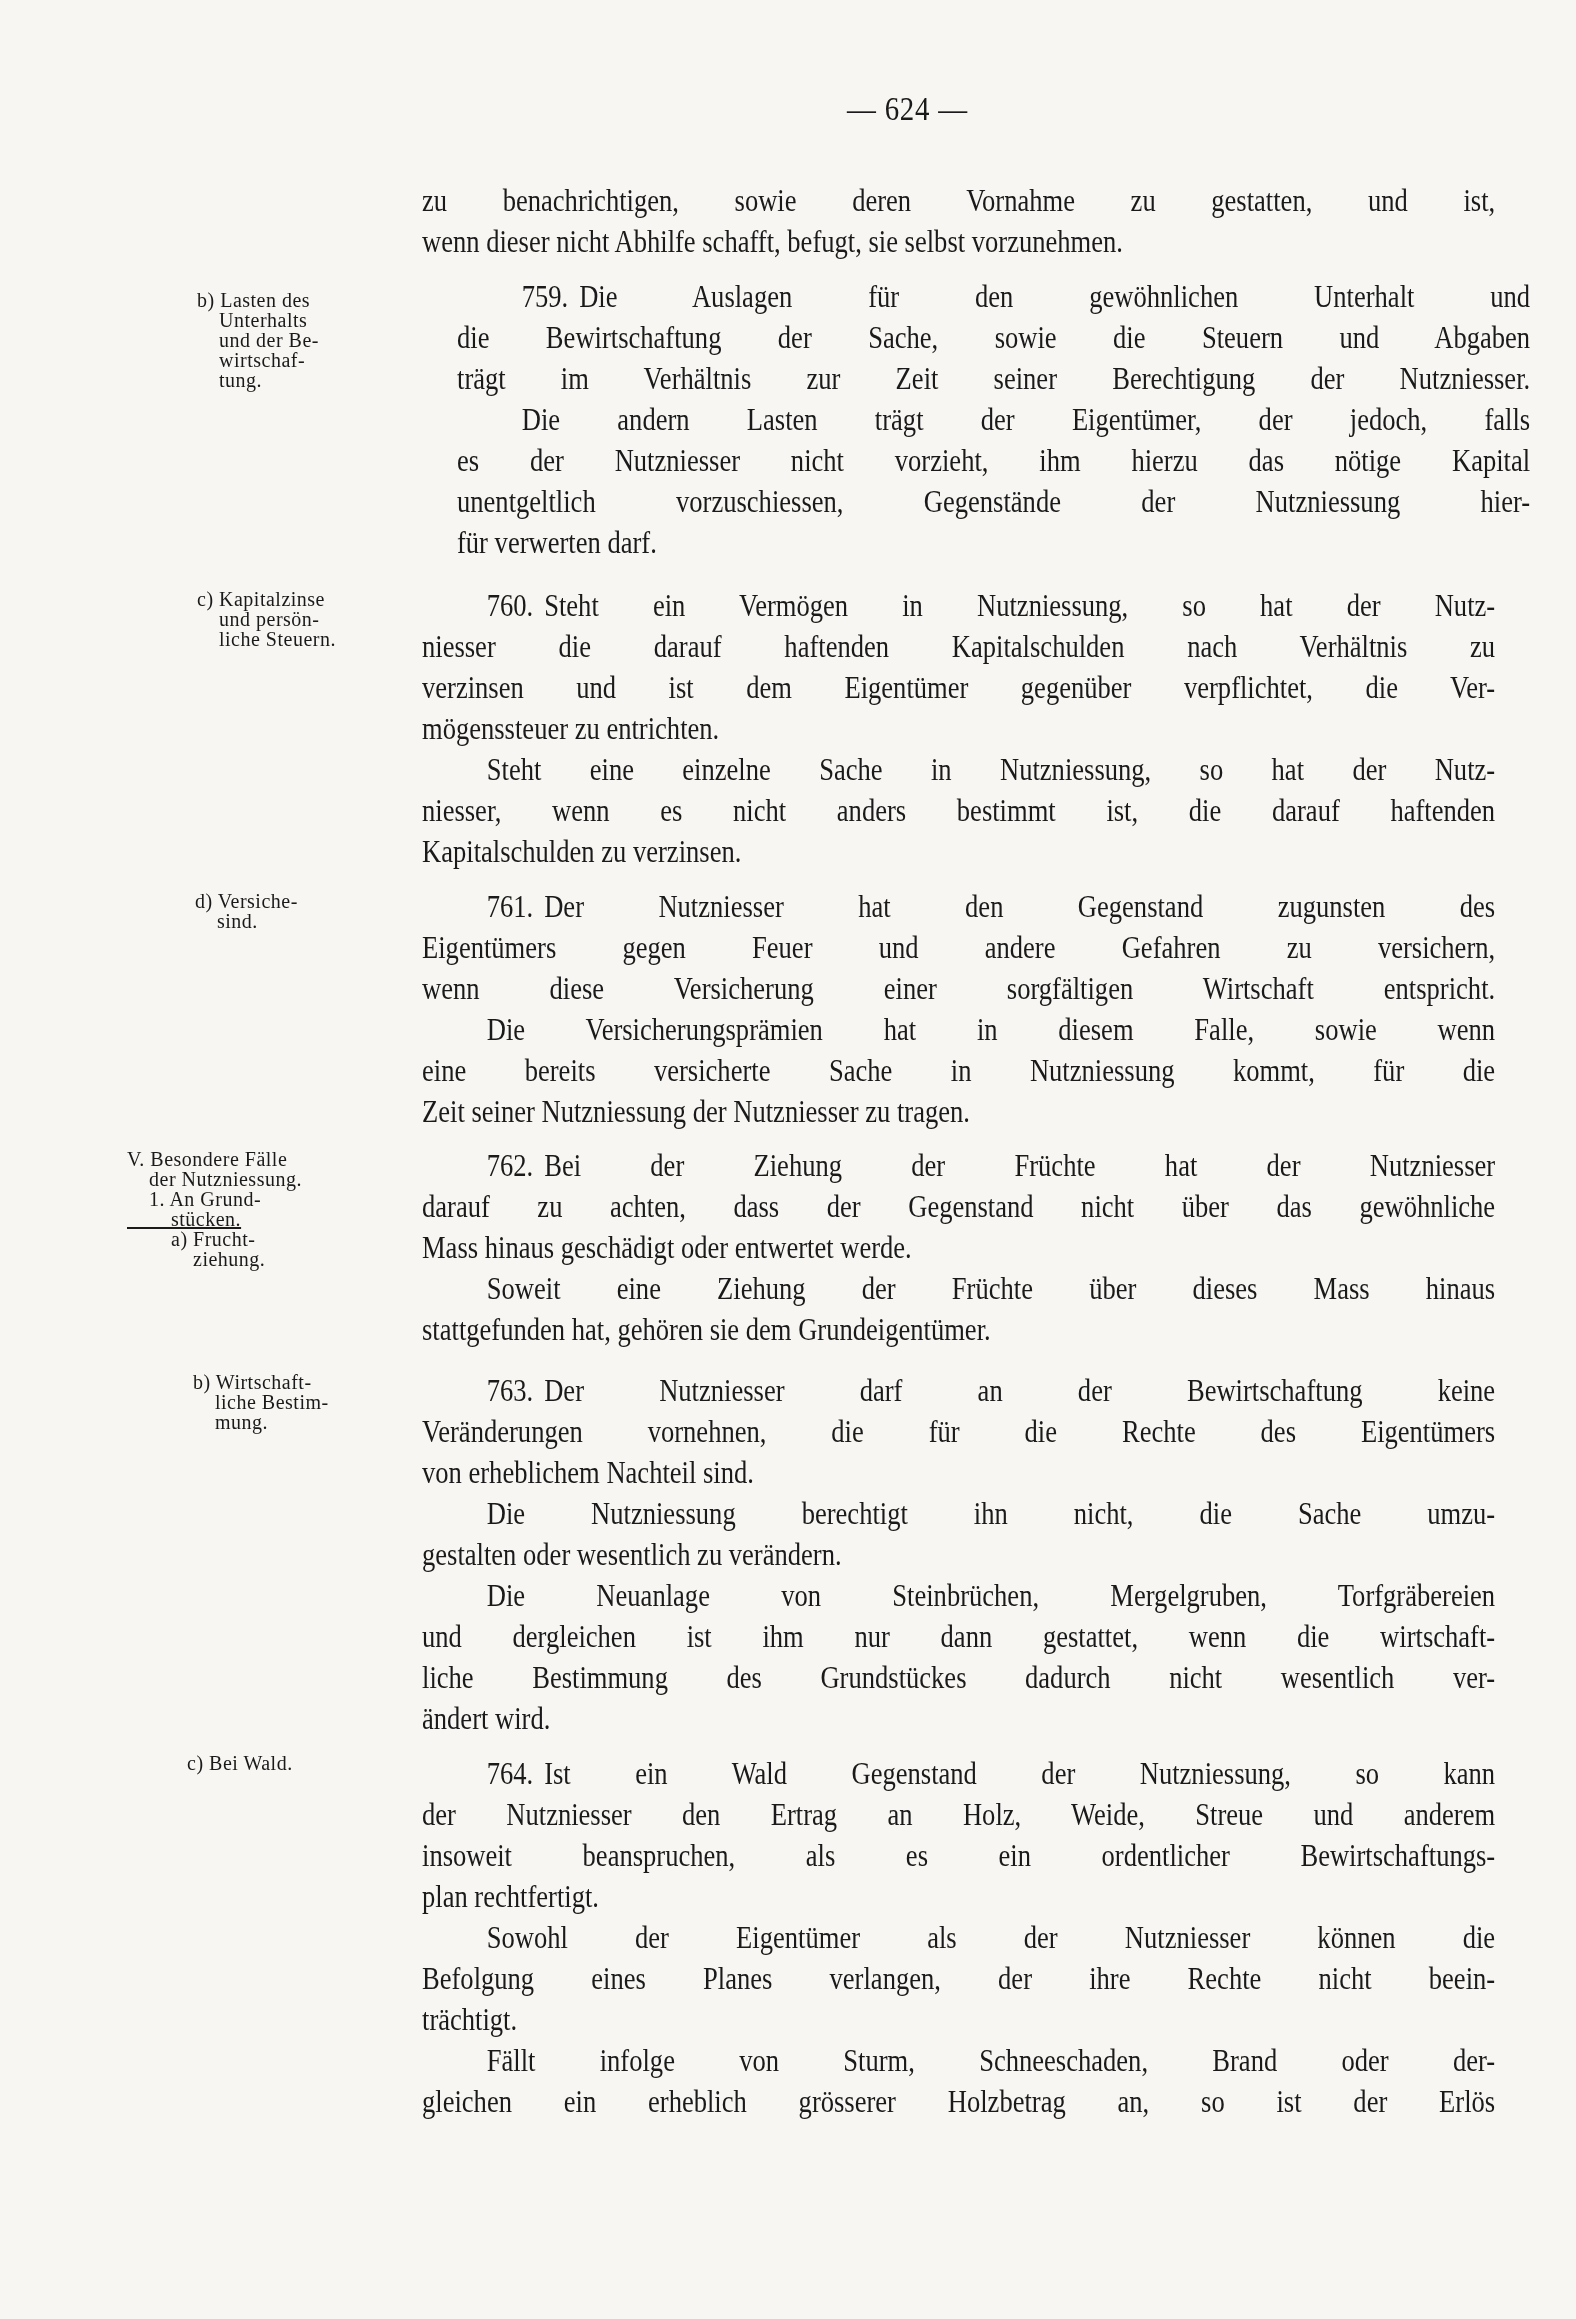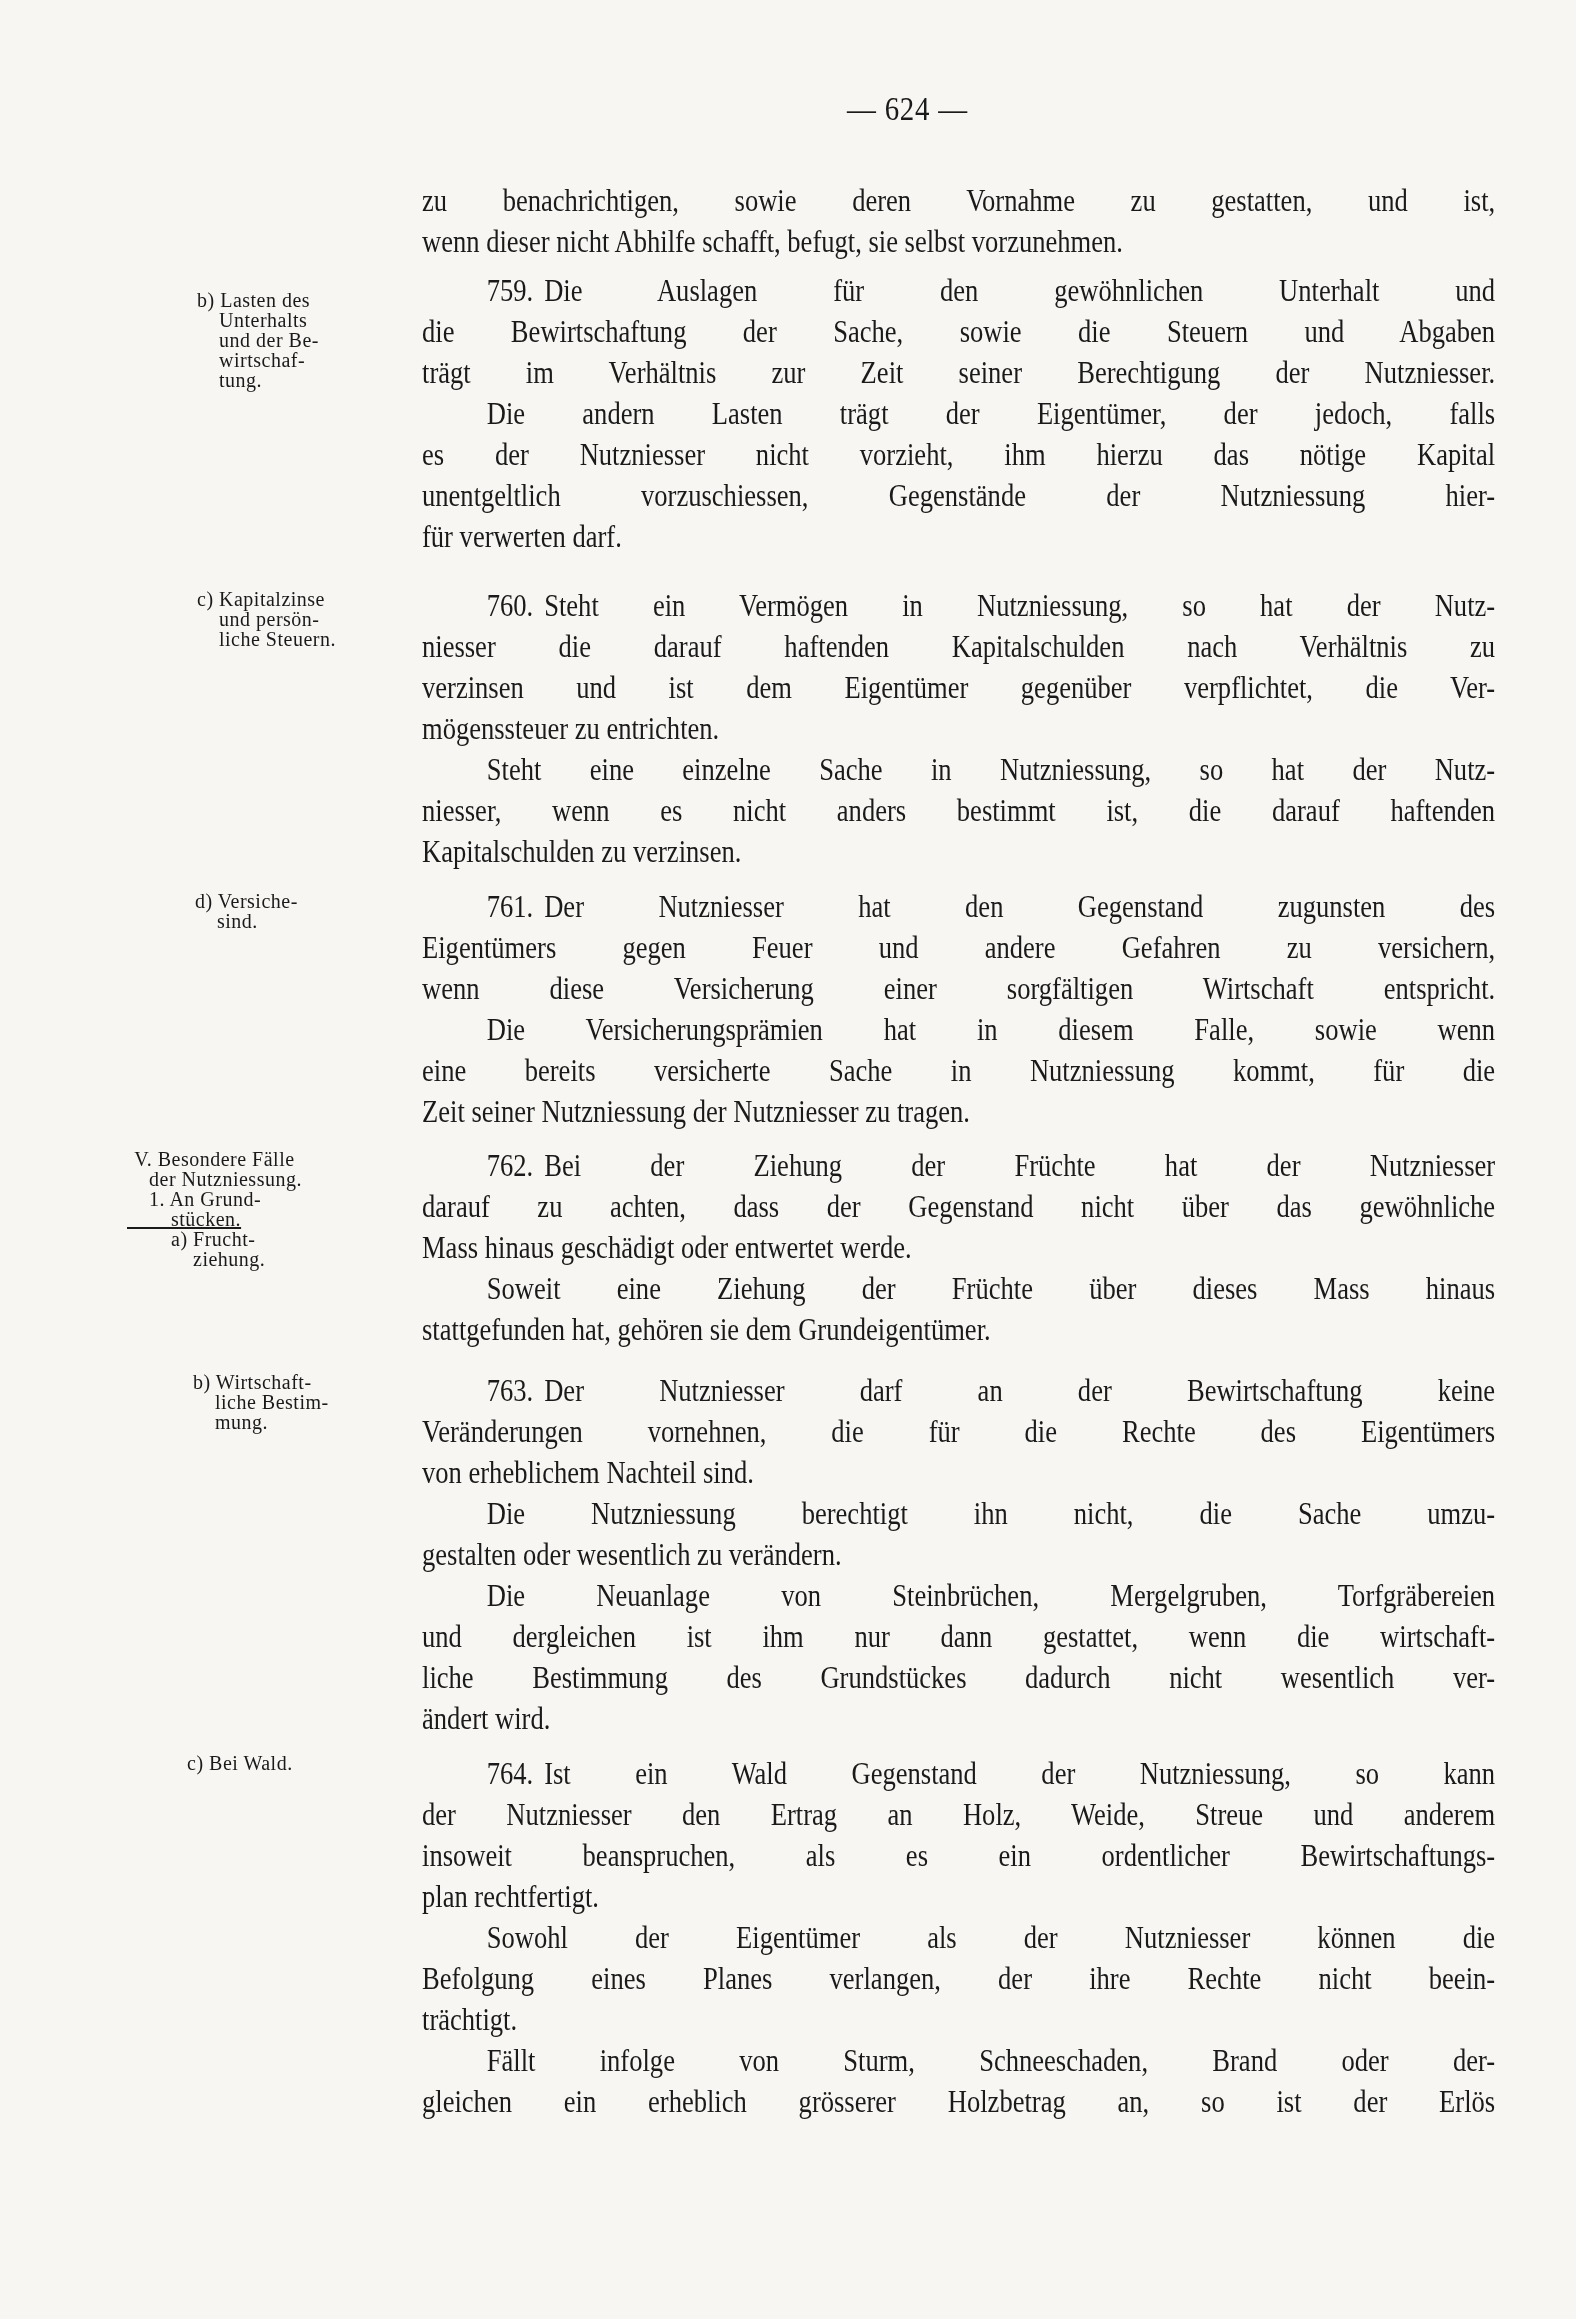--- a/index.html
+++ b/index.html
@@ -49,42 +49,42 @@
     <div class="margin-note" style="top: 589px; left: 197px;">
       <span class="ln" style="white-space: pre;">c) Kapitalzinse</span>
       <span class="ln" style="white-space: pre;">    und persön-</span>
       <span class="ln" style="white-space: pre;">    liche Steuern.</span>
     </div>
     <div class="margin-note" style="top: 891px; left: 195px;">
       <span class="ln" style="white-space: pre;">d) Versiche-</span>
       <span class="ln" style="white-space: pre;">    sind.</span>
     </div>
     <div class="margin-note" style="top: 1149px; left: 127px;">
-      <span class="ln" style="white-space: pre; text-align: center;">V. Besondere Fälle</span>
+      <span class="ln" style="white-space: pre;">V. Besondere Fälle</span>
       <span class="ln" style="white-space: pre;">    der Nutzniessung.</span>
       <span class="ln" style="white-space: pre;">    1. An Grund-</span>
       <span class="ln" style="white-space: pre; text-decoration: underline;">        stücken.</span>
       <span class="ln" style="white-space: pre;">        a) Frucht-</span>
       <span class="ln" style="white-space: pre;">            ziehung.</span>
     </div>
     <div class="margin-note" style="top: 1372px; left: 193px;">
       <span class="ln" style="white-space: pre;">b) Wirtschaft-</span>
       <span class="ln" style="white-space: pre;">    liche Bestim-</span>
       <span class="ln" style="white-space: pre;">    mung.</span>
     </div>
     <div class="margin-note" style="top: 1753px; left: 187px;">
       <span class="ln" style="white-space: pre; font-family: Liberation Serif, serif;">c) Bei Wald.</span>
     </div>
   </div>
 <div id="body-blocks">
     <div class="body" style="top: 180px;">
       <span class="line">zu benachrichtigen, sowie deren Vornahme zu gestatten, und ist,</span>
       <span class="line last">wenn dieser nicht Abhilfe schafft, befugt, sie selbst vorzunehmen.</span>
     </div>
-    <div class="body" style="top: 270px;">
+    <div class="body" style="top: 276px; margin-left: 35px;">
       <span class="line indent"><span class="num">759.</span><span>Die Auslagen für den gewöhnlichen Unterhalt und</span></span>
       <span class="line">die Bewirtschaftung der Sache, sowie die Steuern und Abgaben</span>
       <span class="line">trägt im Verhältnis zur Zeit seiner Berechtigung der Nutzniesser.</span>
       <span class="line indent">Die andern Lasten trägt der Eigentümer, der jedoch, falls</span>
       <span class="line">es der Nutzniesser nicht vorzieht, ihm hierzu das nötige Kapital</span>
       <span class="line">unentgeltlich vorzuschiessen, Gegenstände der Nutzniessung hier-</span>
       <span class="line last">für verwerten darf.</span>
     </div>
     <div class="body" style="top: 585px;">
       <span class="line indent"><span class="num">760.</span><span>Steht ein Vermögen in Nutzniessung, so hat der Nutz-</span></span>

